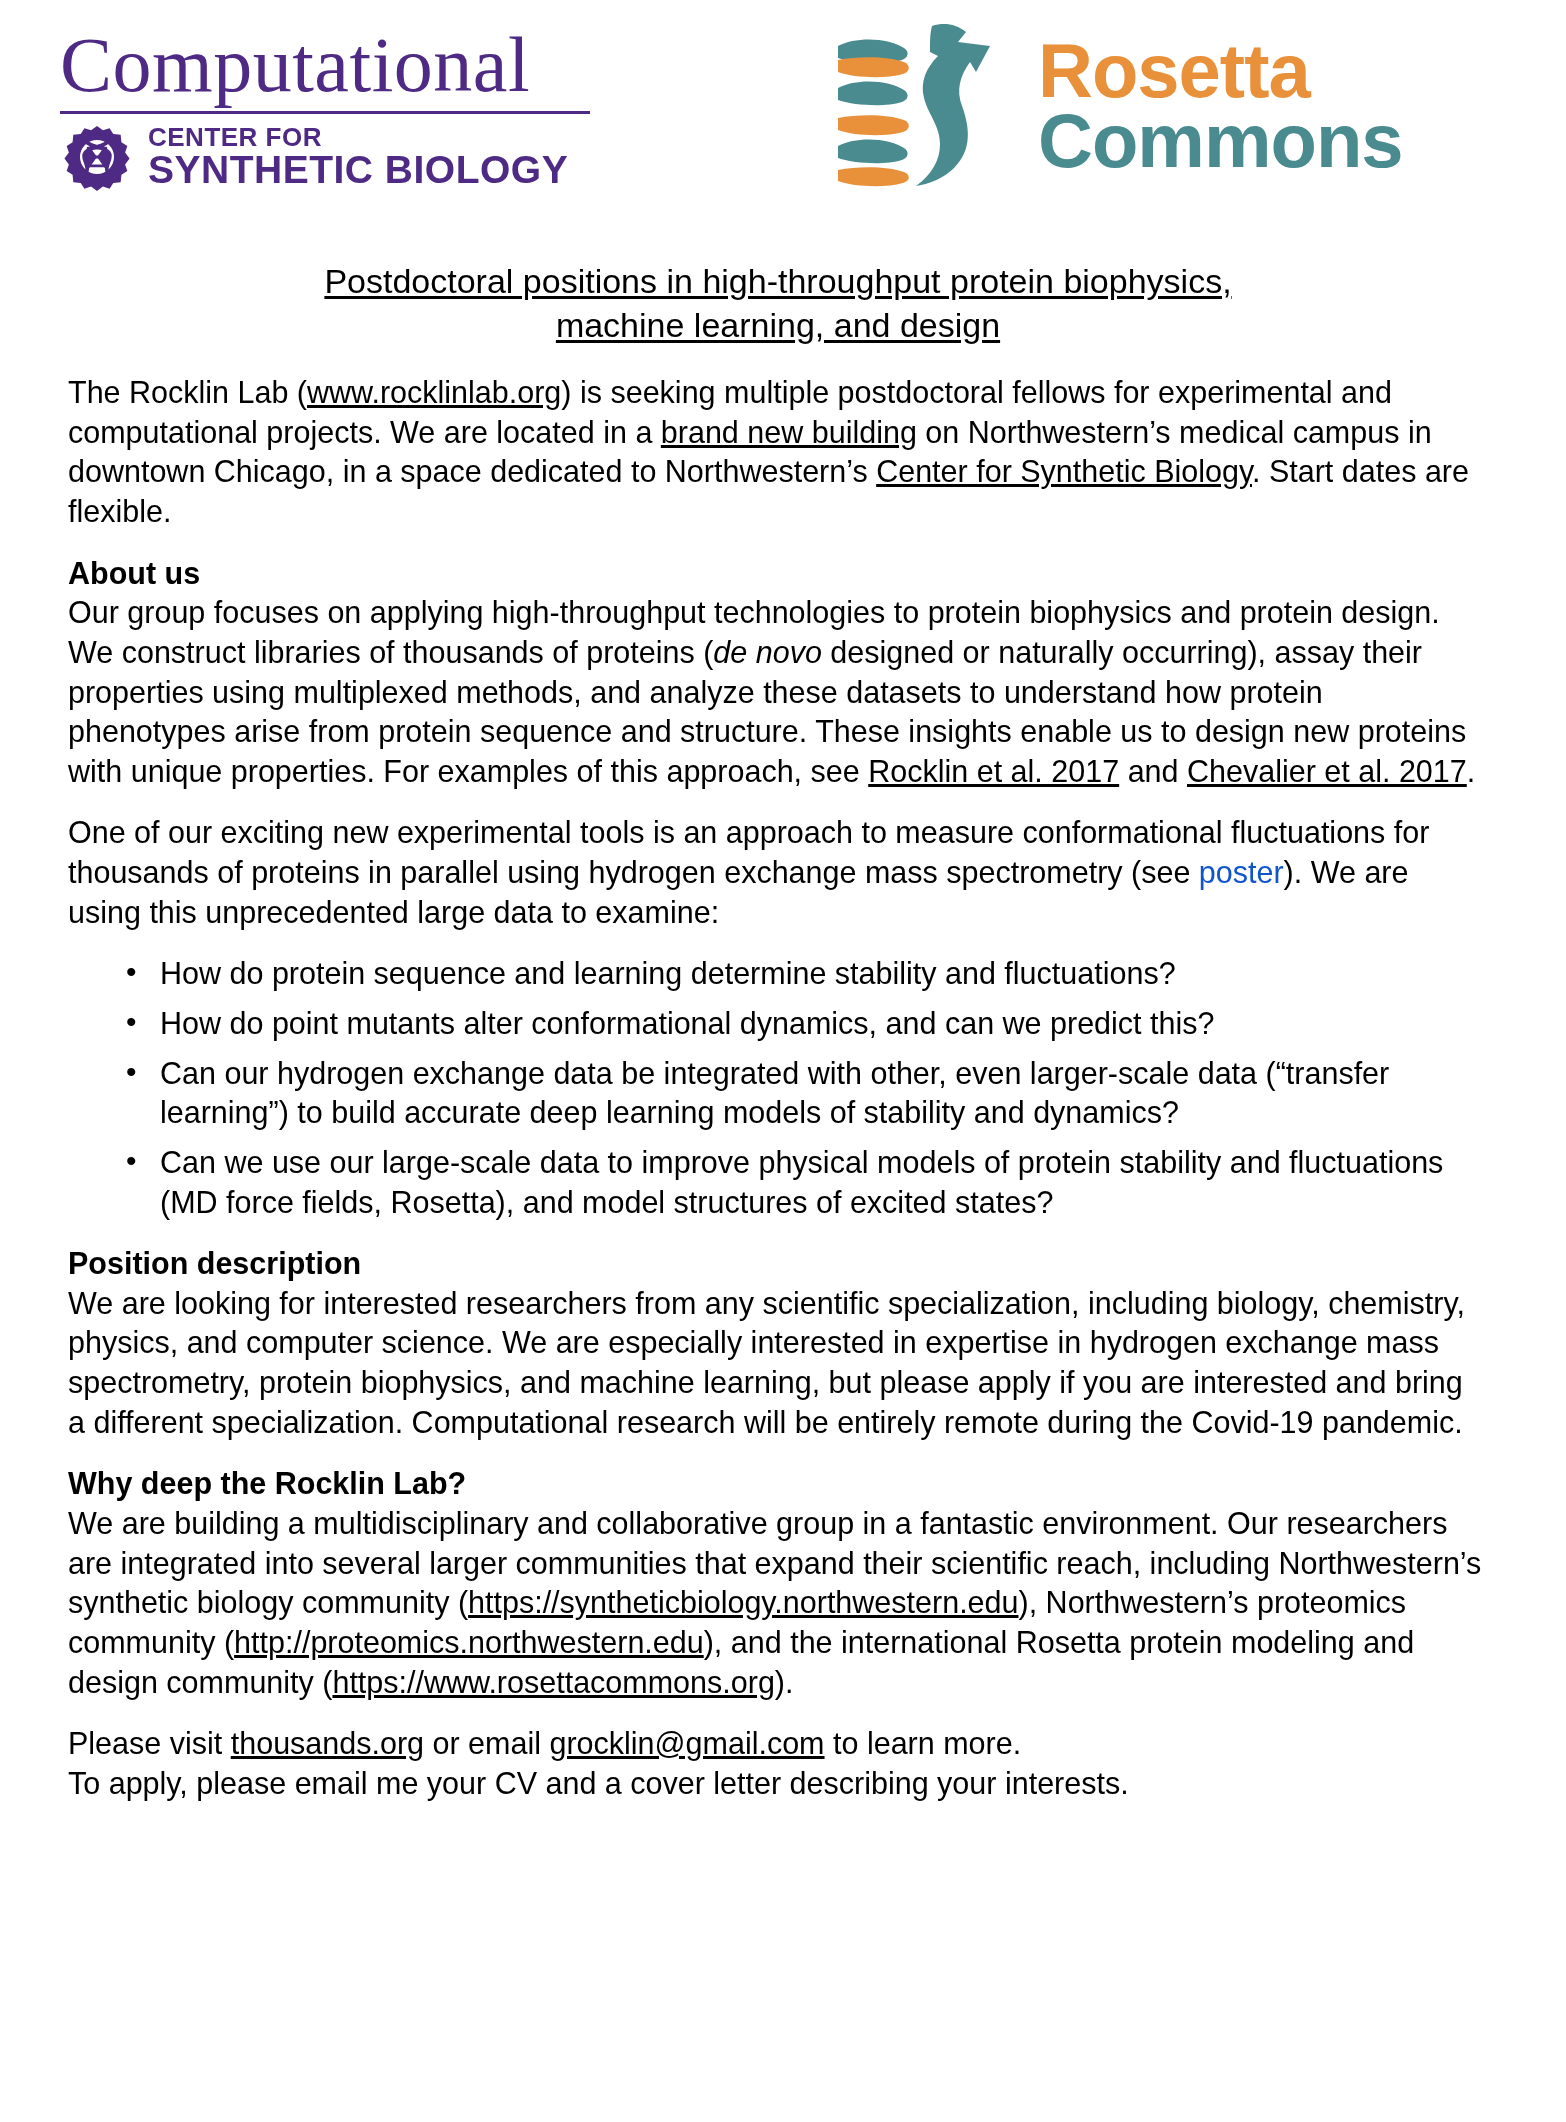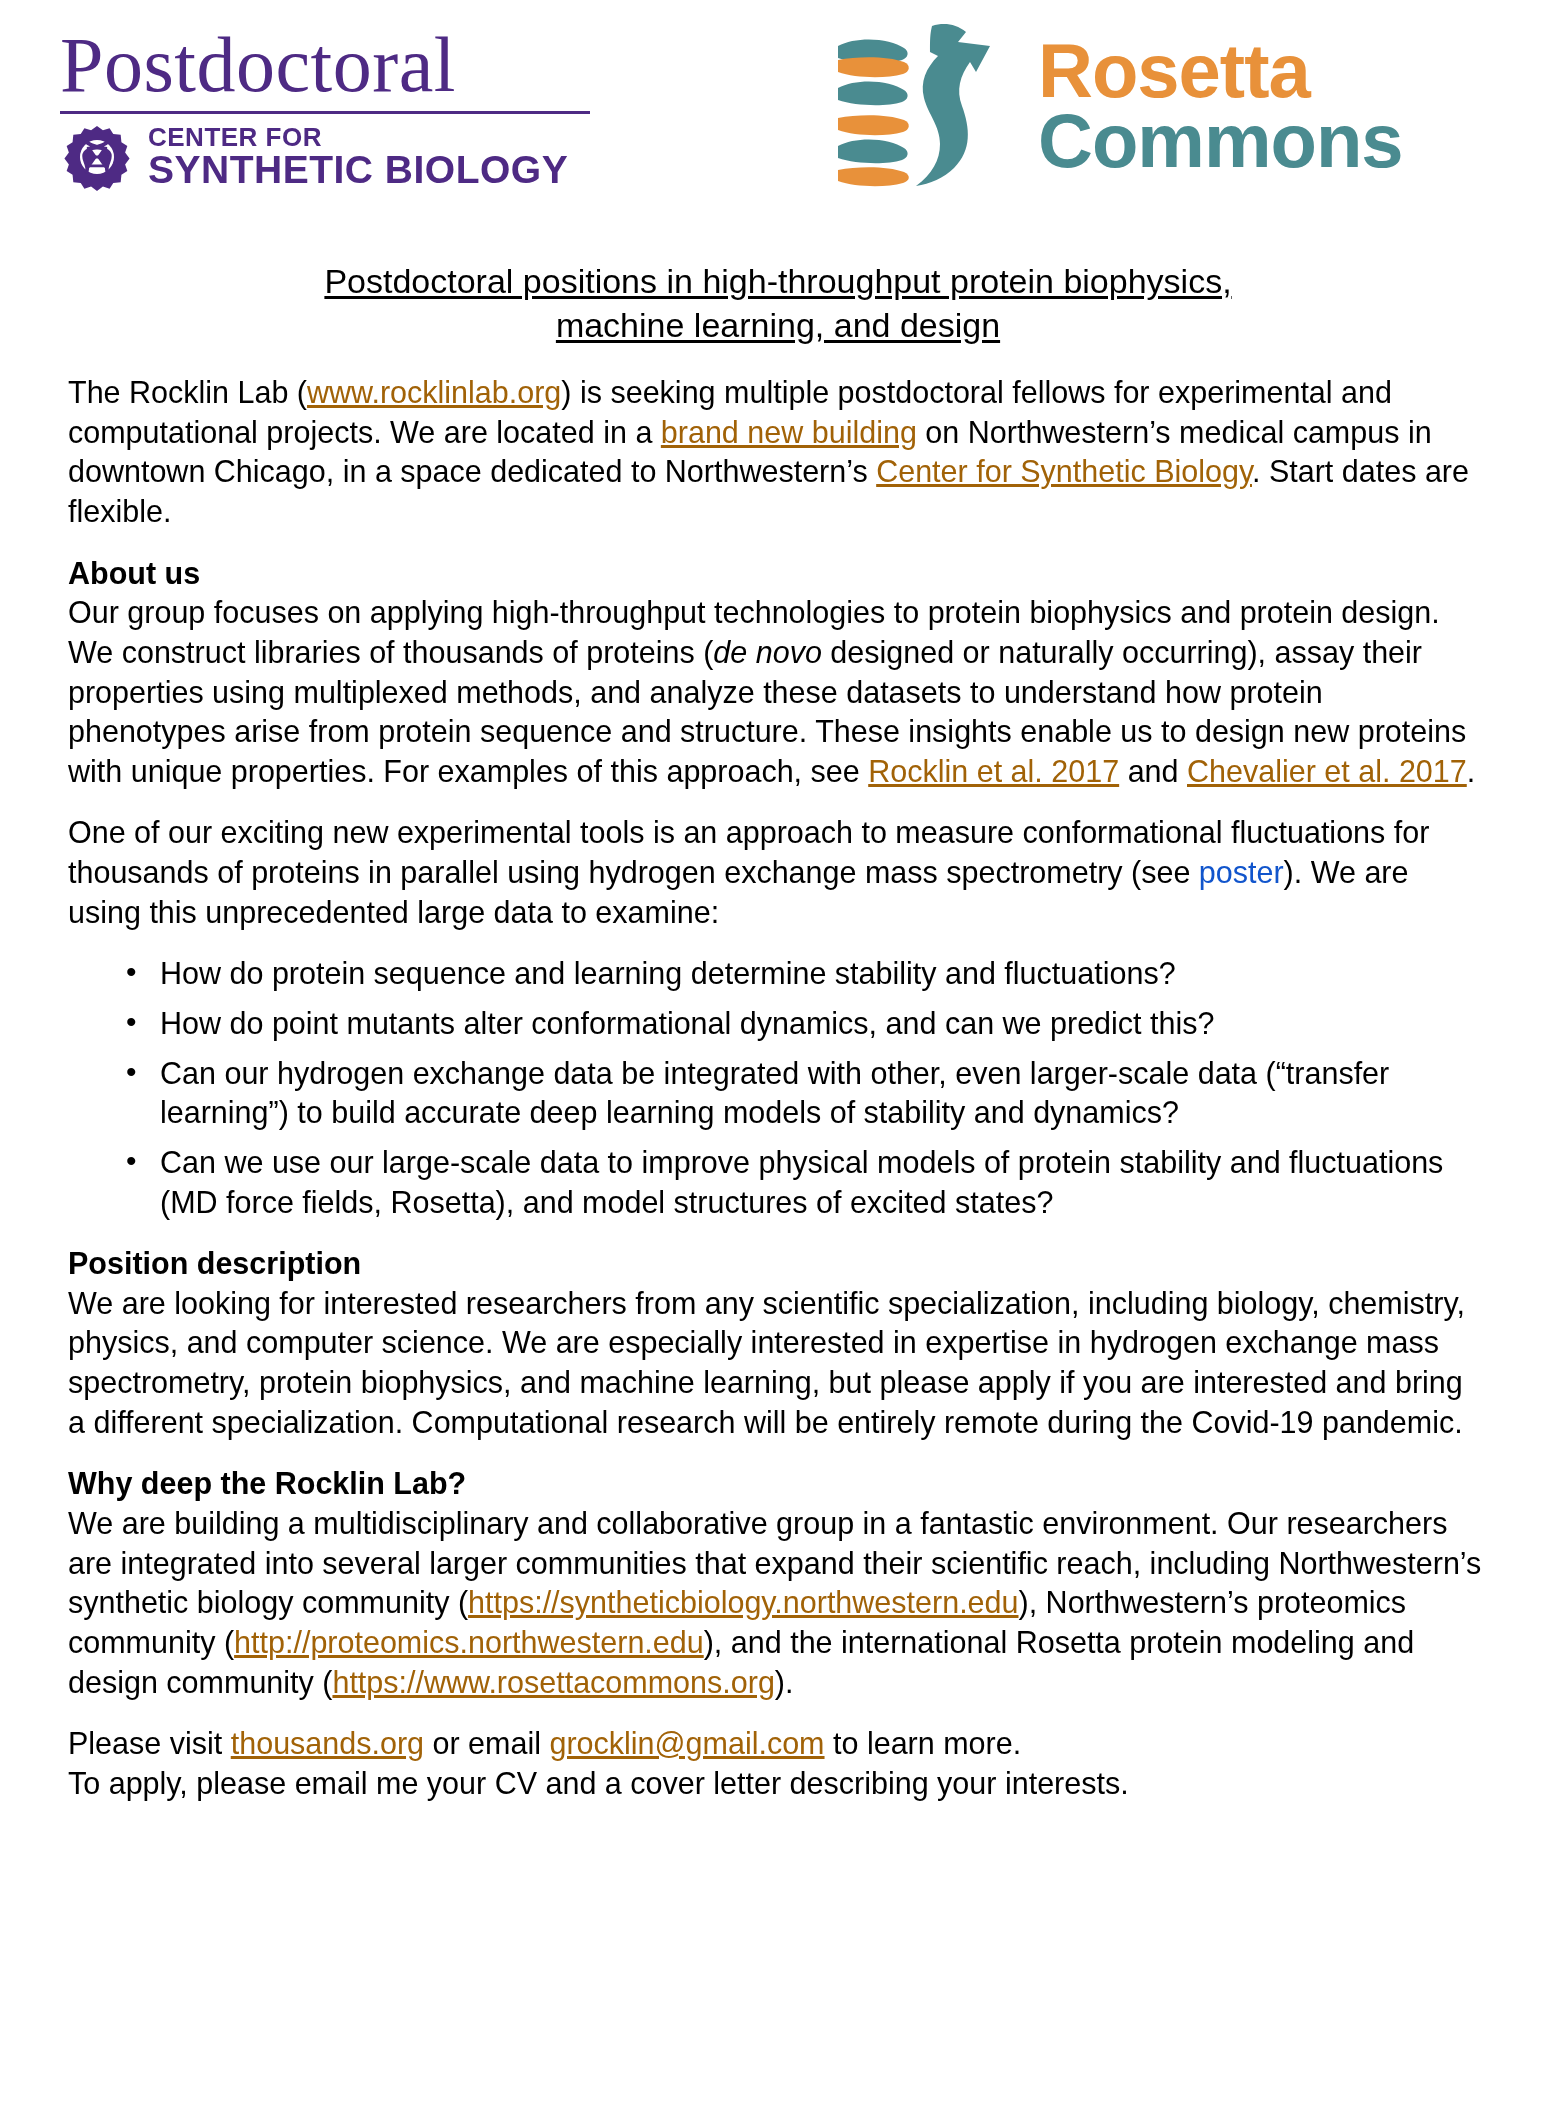--- a/index.html
+++ b/index.html
@@ -110,21 +110,21 @@
   p.tight { margin-bottom: 0; }
 
   h2.section {
     font-size: 30.5px;
     font-weight: 700;
     margin: 22px 0 0 0;
     line-height: 1.30;
   }
 
   a.link {
-    color: #a16207;
+    color: #000000;
     text-decoration: underline;
     text-underline-offset: 2px;
   }
   a.plain { color: #1155CC; text-decoration: none; }
 
   em { font-style: italic; }
 
   ul.bullets {
     margin: 12px 0 22px 0;
     padding-left: 58px;
@@ -146,21 +146,21 @@
   }
 </style>
 </head>
 <body>
 
 <div class="page">
 
   <div class="header">
 
     <div class="nu-logo">
-      <div class="nu-wordmark">Postdoctoral</div>
+      <div class="nu-wordmark">Computational</div>
       <div class="nu-rule"></div>
       <div class="nu-center">
         <span>
           <svg class="gear-dna-icon" viewBox="0 0 100 100" xmlns="http://www.w3.org/2000/svg" aria-hidden="true">
             <path fill="#4E2A84" d="M50 8 l8 6 9-3 5 8 10 1 1 10 8 5-3 9 6 8-6 8 3 9-8 5-1 10-10 1-5 8-9-3-8 6-8-6-9 3-5-8-10-1-1-10-8-5 3-9-6-8 6-8-3-9 8-5 1-10 10-1 5-8 9 3z"></path>
             <circle cx="50" cy="50" r="23" fill="#ffffff"></circle>
             <path fill="#4E2A84" d="M36 30c10 8 24 6 30 14s-6 16-2 26M64 30c-10 8-24 6-30 14s6 16 2 26" stroke="#4E2A84" stroke-width="5" stroke-linecap="round"></path>
             <path stroke="#4E2A84" stroke-width="4" d="M38 38h24M35 50h30M38 62h24" stroke-linecap="round"></path>
           </svg>
         </span>

